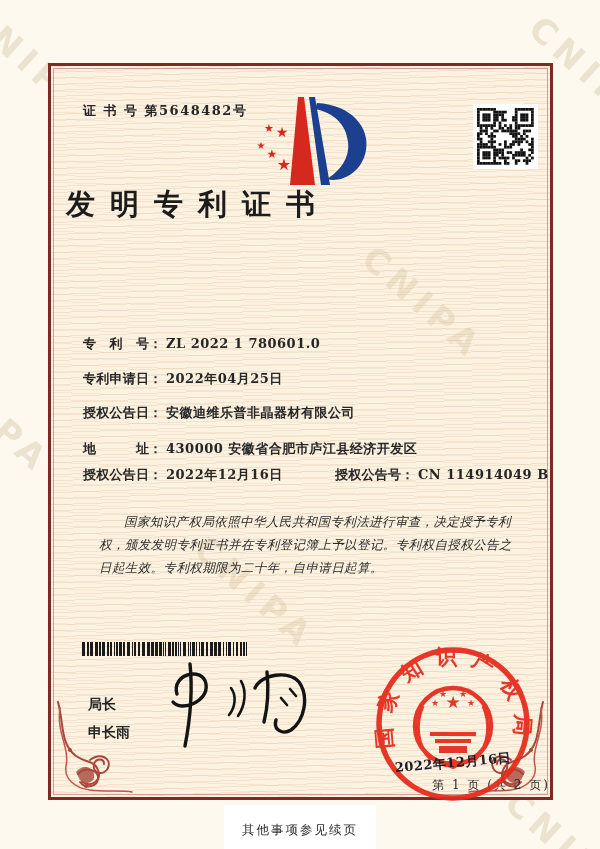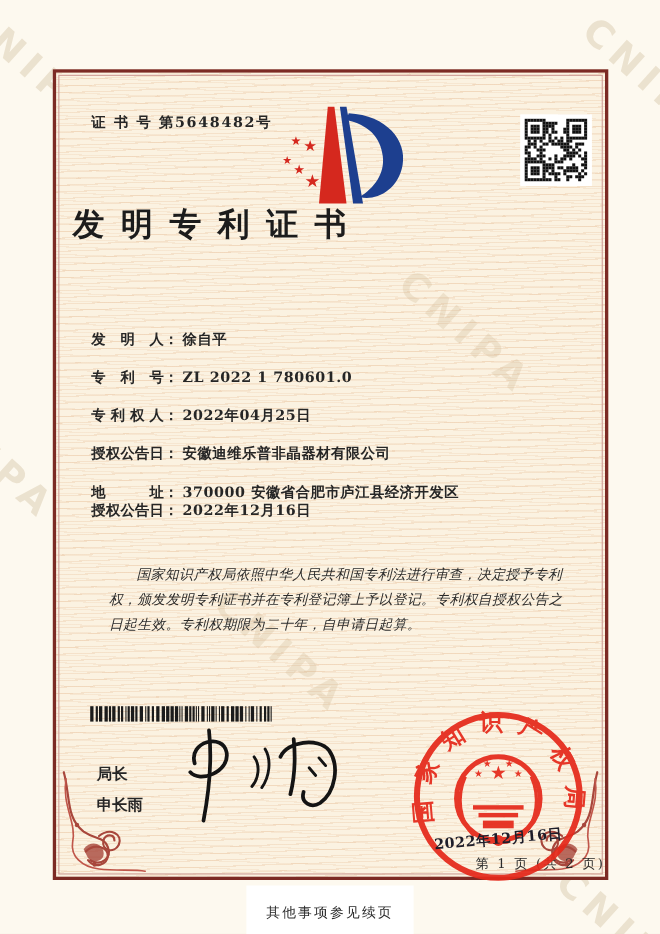--- a/index.html
+++ b/index.html
@@ -346,37 +346,37 @@
           <rect x="25.6" y="58.0" width="2.75" height="2.75"></rect>
           <rect x="31.0" y="58.0" width="2.75" height="2.75"></rect>
           <rect x="33.7" y="58.0" width="2.75" height="2.75"></rect>
           <rect x="41.8" y="58.0" width="2.75" height="2.75"></rect>
           <rect x="52.6" y="58.0" width="2.75" height="2.75"></rect>
         </g>
     </svg>
 
     <div class="title">发明专利证书</div>
 
-    <div class="row" style="top:235px">
-      <span class="lbl">发明人</span><span class="colon">：</span><span class="val">徐自平</span>
-    </div>
     <div class="row" style="top:269px">
       <span class="lbl">专利号</span><span class="colon">：</span><span class="val">ZL 2022 1 780601.0</span>
     </div>
     <div class="row" style="top:304px">
-      <span class="lbl">专利权人</span><span class="colon">：</span><span class="val">2022年04月25日</span>
+      <span class="lbl">专利申请日</span><span class="colon">：</span><span class="val">2022年04月25日</span>
     </div>
     <div class="row" style="top:338px">
       <span class="lbl">授权公告日</span><span class="colon">：</span><span class="val">安徽迪维乐普非晶器材有限公司</span>
     </div>
     <div class="row" style="top:374px">
-      <span class="lbl">地址</span><span class="colon">：</span><span class="val">370000 安徽省合肥市庐江县经济开发区</span>
-    </div>
-    <div class="row" style="top:390px">
+      <span class="lbl">地址</span><span class="colon">：</span><span class="val">430000 安徽省合肥市庐江县经济开发区</span>
+    </div>
+    <div class="row" style="top:400px">
       <span class="lbl">授权公告日</span><span class="colon">：</span><span class="val">2022年12月16日</span>
+      <span class="grant2">
+        <span class="lbl">授权公告号</span><span class="colon">：</span><span class="val">CN 114914049 B</span>
+      </span>
     </div>
 
     <div class="paras">
       <p>国家知识产权局依照中华人民共和国专利法进行审查，决定授予专利权，颁发发明专利证书并在专利登记簿上予以登记。专利权自授权公告之日起生效。专利权期限为二十年，自申请日起算。</p>
     </div>
 
     <svg class="barcode" id="bc-svg" width="172" height="16" viewBox="0 0 172 16">
       <g id="bc-bars" fill="#1b1b1b">
           <rect x="1" y="1" width="3" height="14"></rect>
           <rect x="6" y="1" width="2" height="14"></rect>

